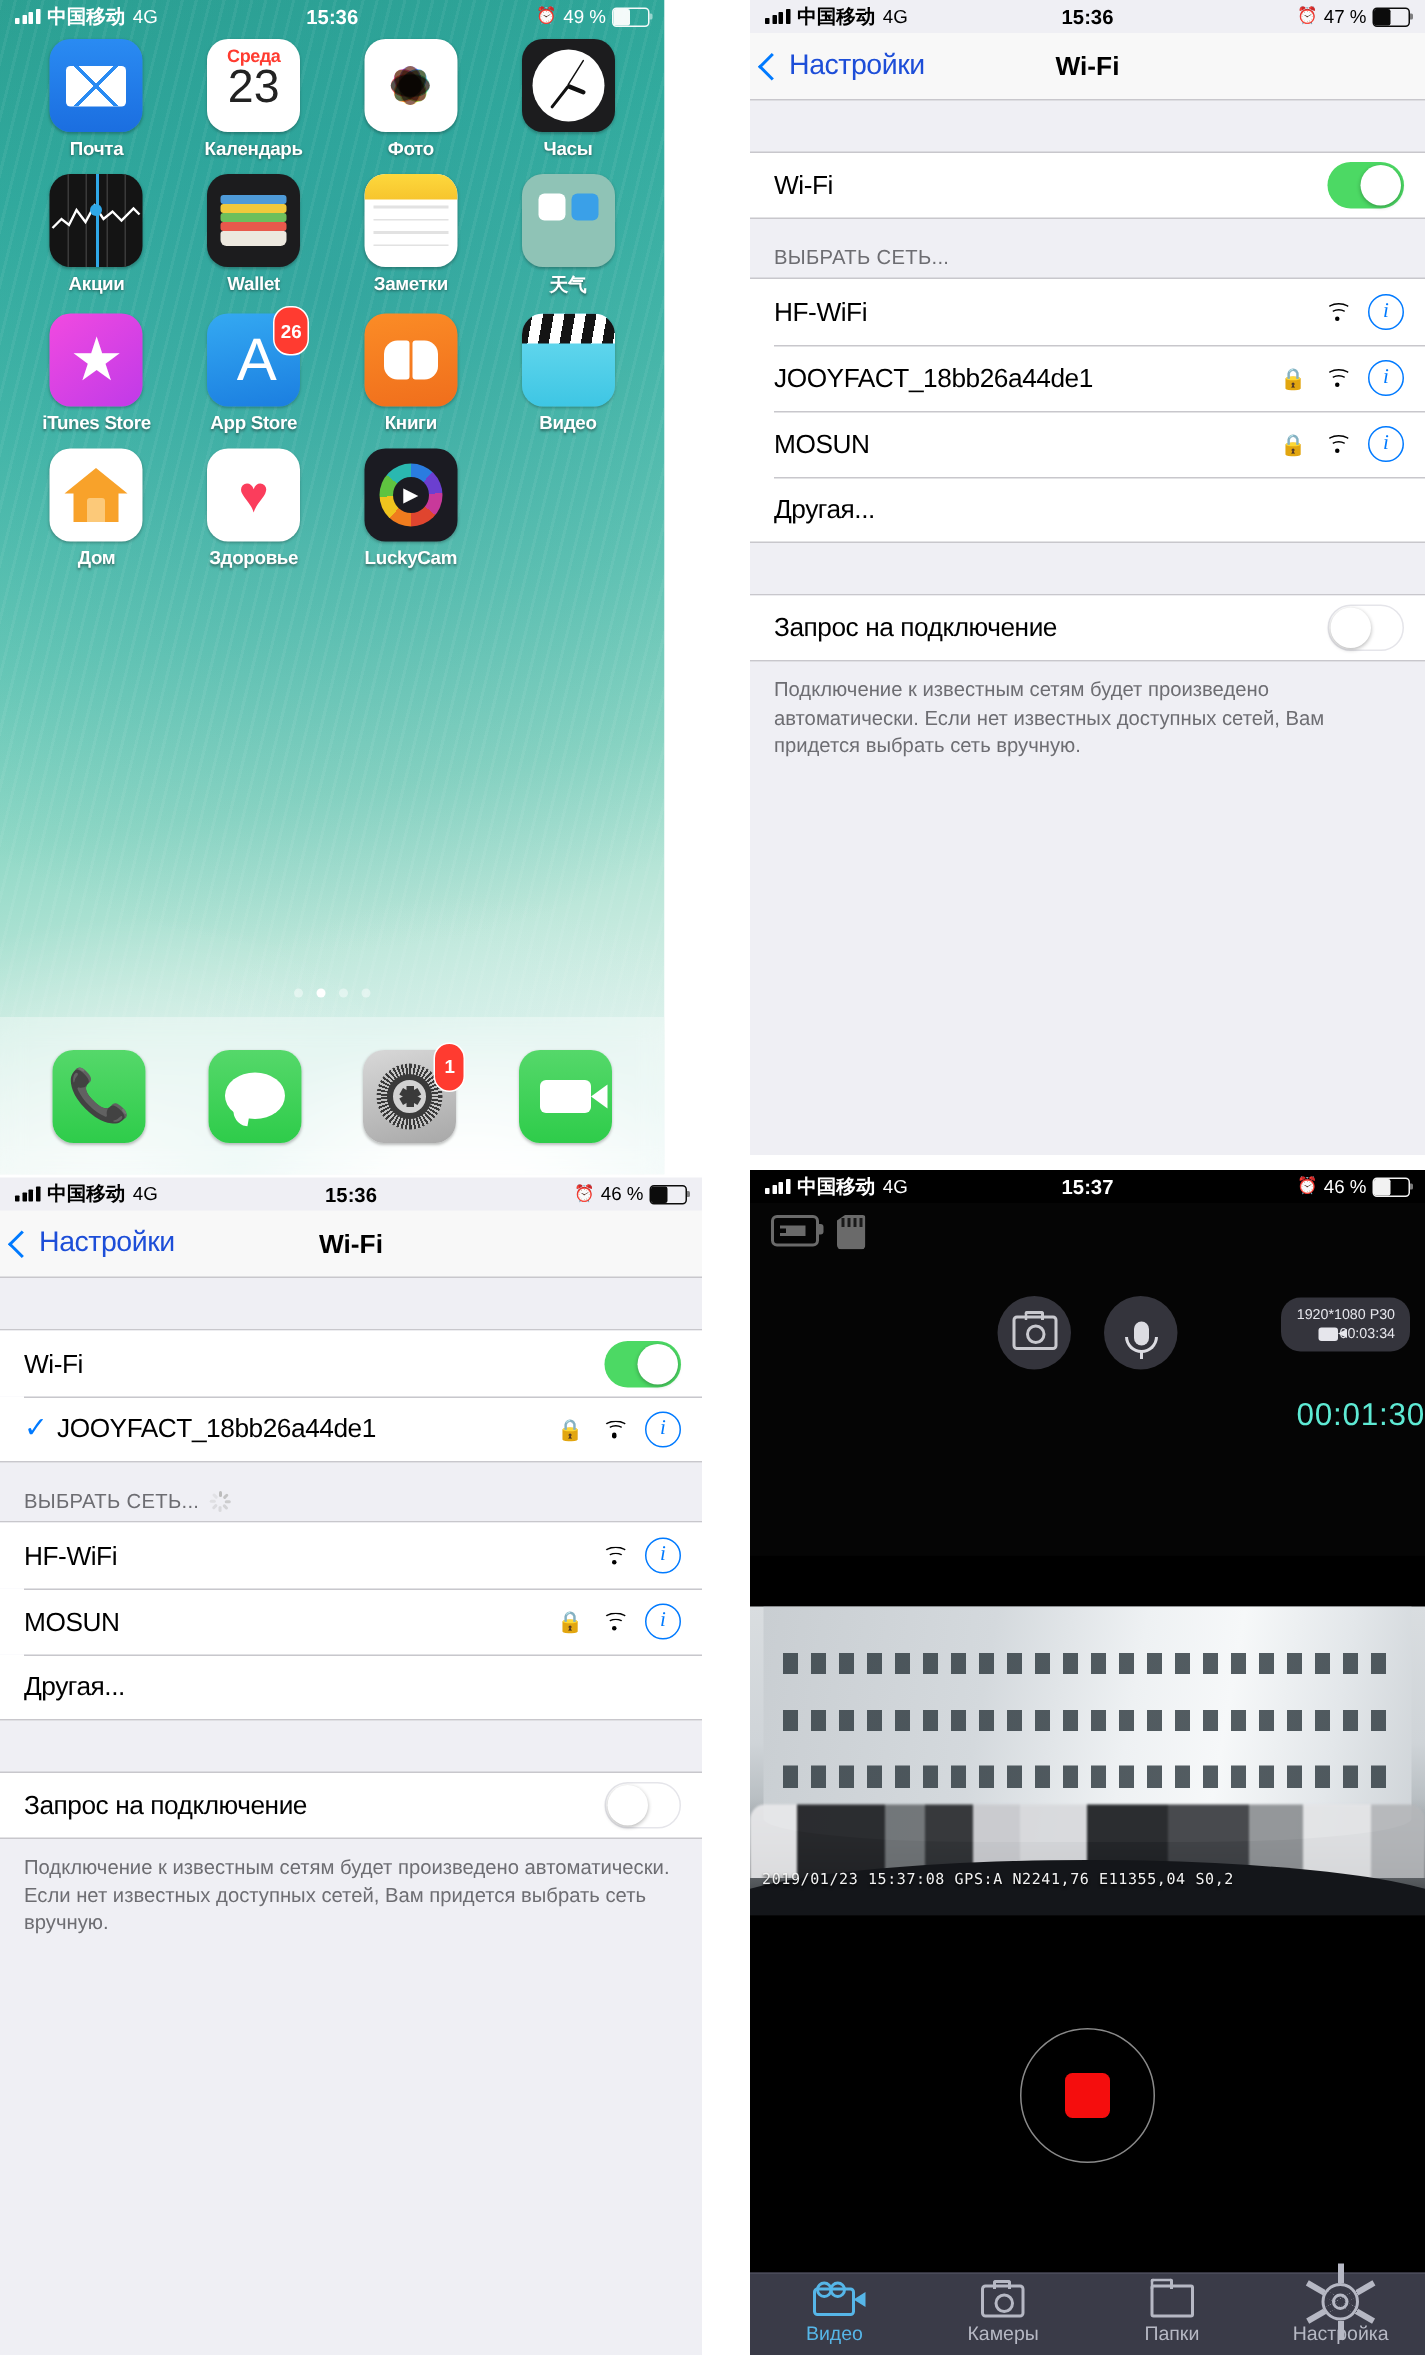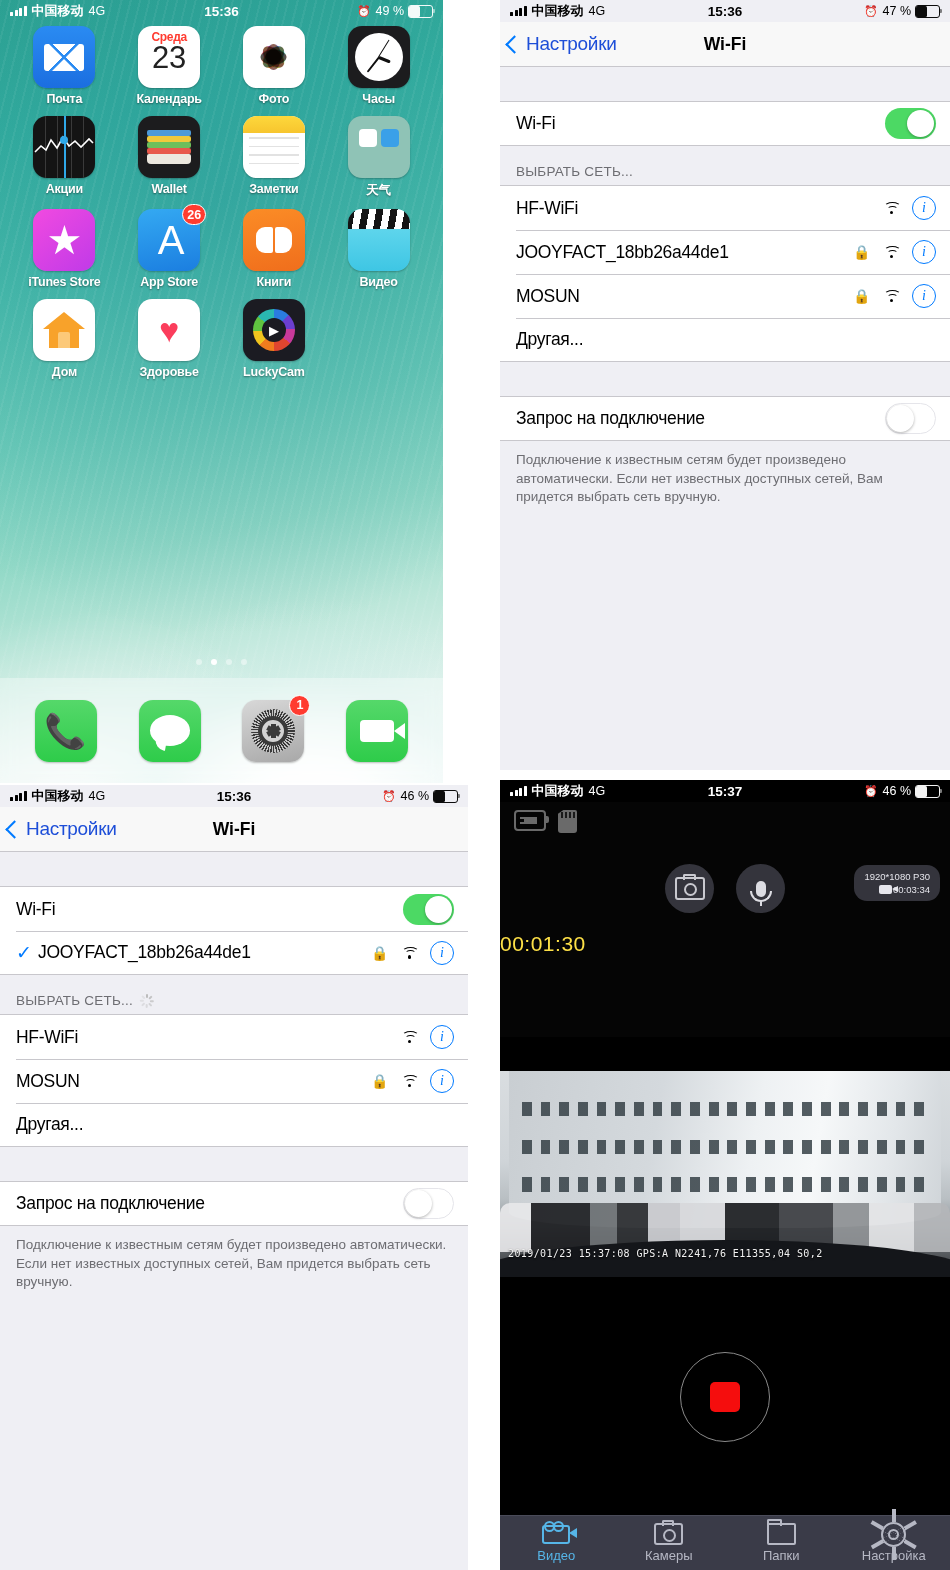--- a/index.html
+++ b/index.html
@@ -35,21 +35,21 @@
           linear-gradient(170deg,#2da291 0%,#35b0a0 16%,#4dbfae 34%,#6fcdbb 52%,#92d9c7 66%,#bde7da 78%,#e3f3ee 90%,#f7fbfa 100%);}
   .wall::after{content:"";position:absolute;inset:0;
         background:repeating-linear-gradient(104deg, rgba(255,255,255,.055) 0 2px, rgba(255,255,255,0) 2px 9px);}
   .grid{position:absolute;left:0;right:0;top:22px;padding:4px 12px 0;display:grid;
         grid-template-columns:repeat(4,1fr);row-gap:10px;}
   .app{display:flex;flex-direction:column;align-items:center;}
   .ic{width:62px;height:62px;border-radius:14px;position:relative;overflow:hidden;
       box-shadow:0 1px 2px rgba(0,0,0,.25);}
   .lbl{margin-top:4px;font-size:12.5px;font-weight:bold;text-shadow:0 1px 2px rgba(0,0,0,.45);
        white-space:nowrap;letter-spacing:-.2px;}
-  .badge{position:absolute;top:-5px;right:-6px;min-width:21px;height:21px;border-radius:11px;background:#ff3b30;
+  .badge{position:absolute;top:-5px;right:-6px;min-width:21px;height:33px;border-radius:11px;background:#ff3b30;
          color:#fff;font-size:12.5px;font-weight:bold;display:flex;align-items:center;justify-content:center;
          border:1.5px solid #fff;padding:0 4px;box-sizing:border-box;z-index:4;}
   .icwrap{position:relative;}
 
   
   .i-mail{background:linear-gradient(180deg,#2a8bf2,#1b6ee0);display:flex;align-items:center;justify-content:center;}
   .i-mail .env{width:40px;height:27px;background:#fff;border-radius:3px;position:relative;overflow:hidden;}
   .i-mail .env::before{content:"";position:absolute;left:0;top:0;width:40px;height:27px;
      background:linear-gradient(135deg,transparent 47%,#2a8bf2 47.5%,#2a8bf2 52%,transparent 52.5%),
                 linear-gradient(-135deg,transparent 47%,#2a8bf2 47.5%,#2a8bf2 52%,transparent 52.5%);}
@@ -211,21 +211,21 @@
      border:2.2px solid #c9c9cf;border-radius:50%;}
   .cbtn .mic{width:10px;height:16px;background:#dcdce2;border-radius:5px;position:relative;}
   .cbtn .mic::after{content:"";position:absolute;left:-6px;top:10px;width:22px;height:11px;
      border:2.2px solid #dcdce2;border-top:none;border-radius:0 0 11px 11px;box-sizing:border-box;}
   .cbtn .mic i{position:absolute;left:50%;margin-left:-1px;bottom:-9px;width:2px;height:6px;background:#dcdce2;}
   .resbadge{position:absolute;right:10px;top:63px;background:#34343c;border-radius:13px;padding:5px 10px;
      font-size:9.5px;line-height:13px;text-align:right;color:#e6e6ec;}
   .resbadge .r2{display:flex;align-items:center;justify-content:flex-end;gap:1px;}
   .vid-ic{width:13px;height:9px;background:#e6e6ec;border-radius:2px;position:relative;}
   .vid-ic::after{content:"";position:absolute;right:-6px;top:1px;border:3.5px solid transparent;border-right:6px solid #e6e6ec;}
-  .bigtime{position:absolute;left:0;right:0;top:130px;text-align:left;font-size:21px;color:#fde047;letter-spacing:.5px;}
+  .bigtime{position:absolute;left:0;right:0;top:130px;text-align:right;font-size:21px;color:#5eead4;letter-spacing:.5px;}
   .preview{position:relative;height:240px;overflow:hidden;background:#0a0a0a;}
   .pv-sky{position:absolute;left:0;right:0;top:0;height:34px;background:#000;}
   .pv-img{position:absolute;left:0;right:0;top:34px;bottom:0;overflow:hidden;
      background:linear-gradient(180deg,#d9dde0 0%,#cfd4d8 44%,#b9bfc3 62%,#8d9398 76%,#3c4044 90%,#202326 100%);}
   .bldg{position:absolute;left:2%;top:0;right:2%;height:76%;
      background:linear-gradient(100deg,#c9ced2 0%,#d4d9dd 34%,#eef1f3 56%,#f6f8f9 70%,#e3e7ea 86%,#cfd4d8 100%);
      border-radius:0 0 34% 34%/0 0 10% 10%;}
   .wrow{position:absolute;left:3%;right:3%;height:9%;
      background:repeating-linear-gradient(90deg,#2f3a40 0 2.4%,#2f3a40 2.4%,rgba(0,0,0,0) 2.4% 4.6%);opacity:.82;}
   .cars{position:absolute;left:0;right:0;bottom:10%;height:26%;

